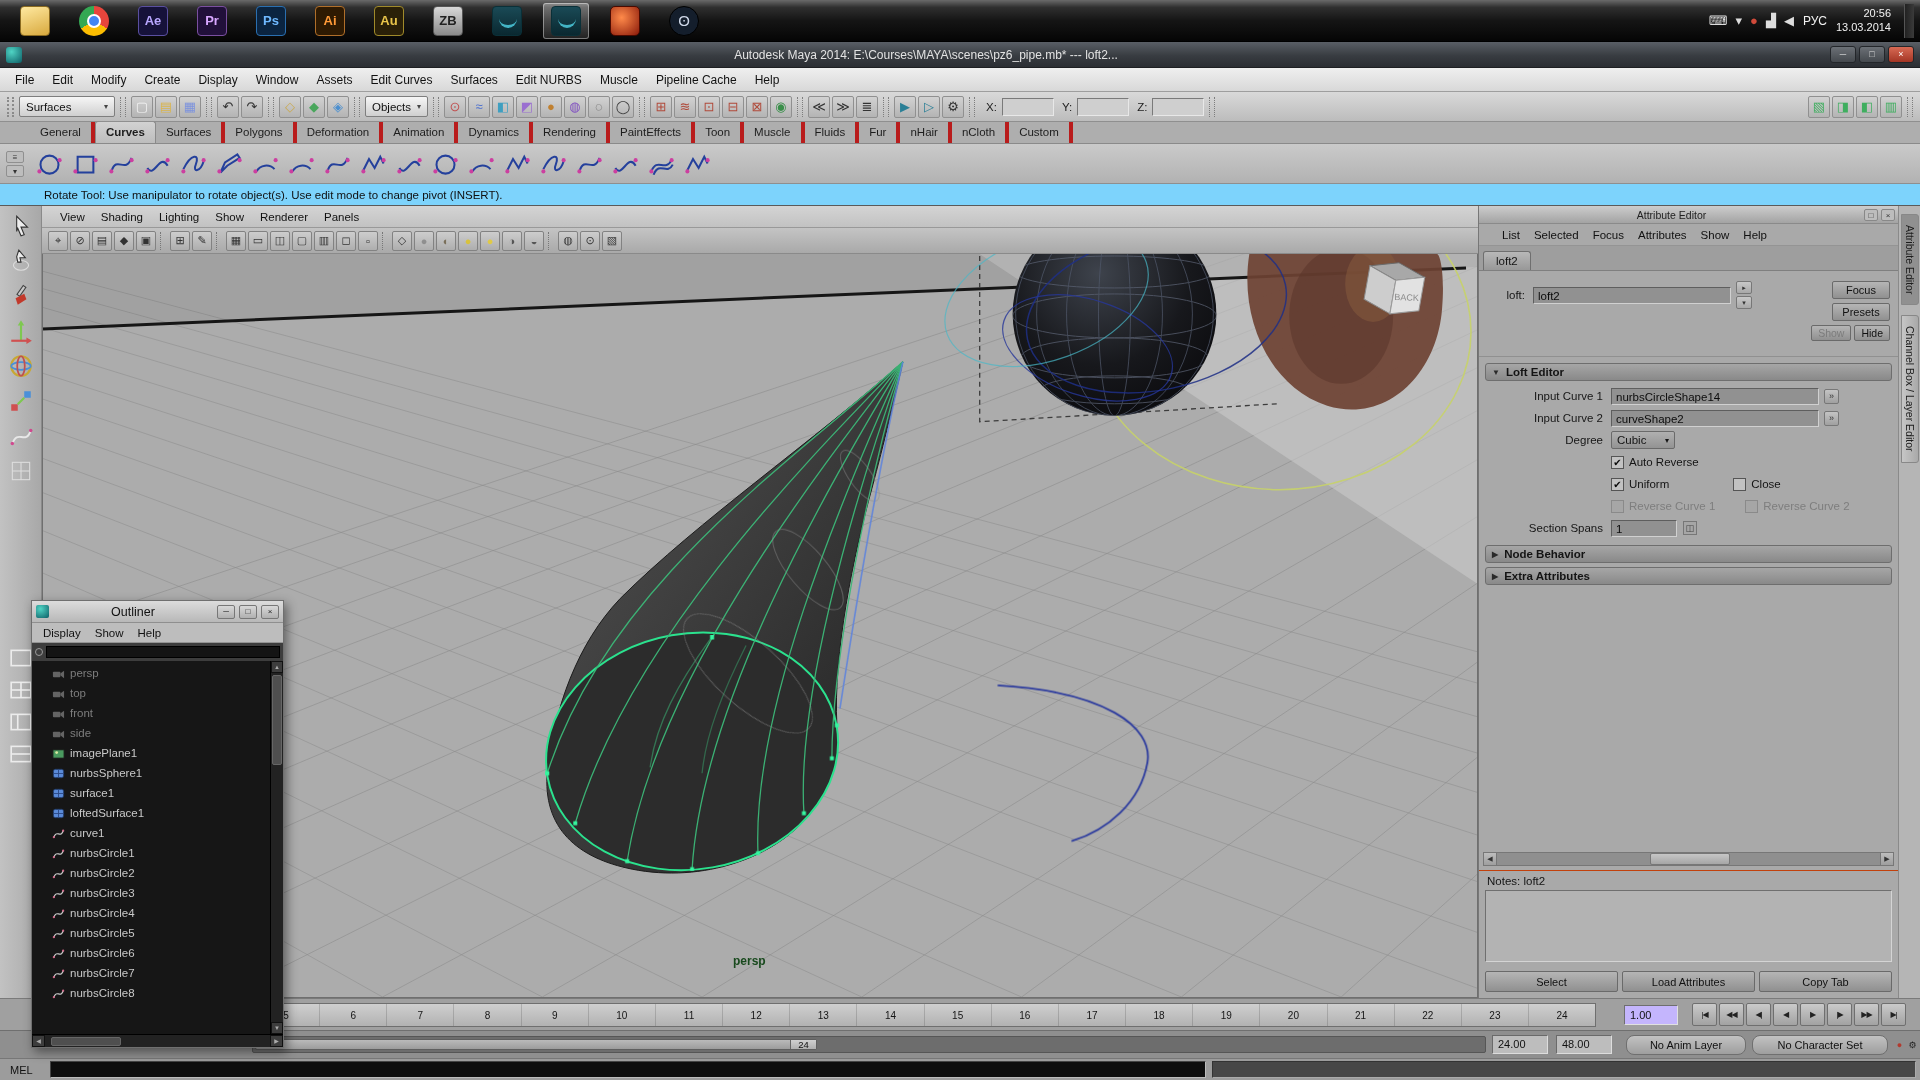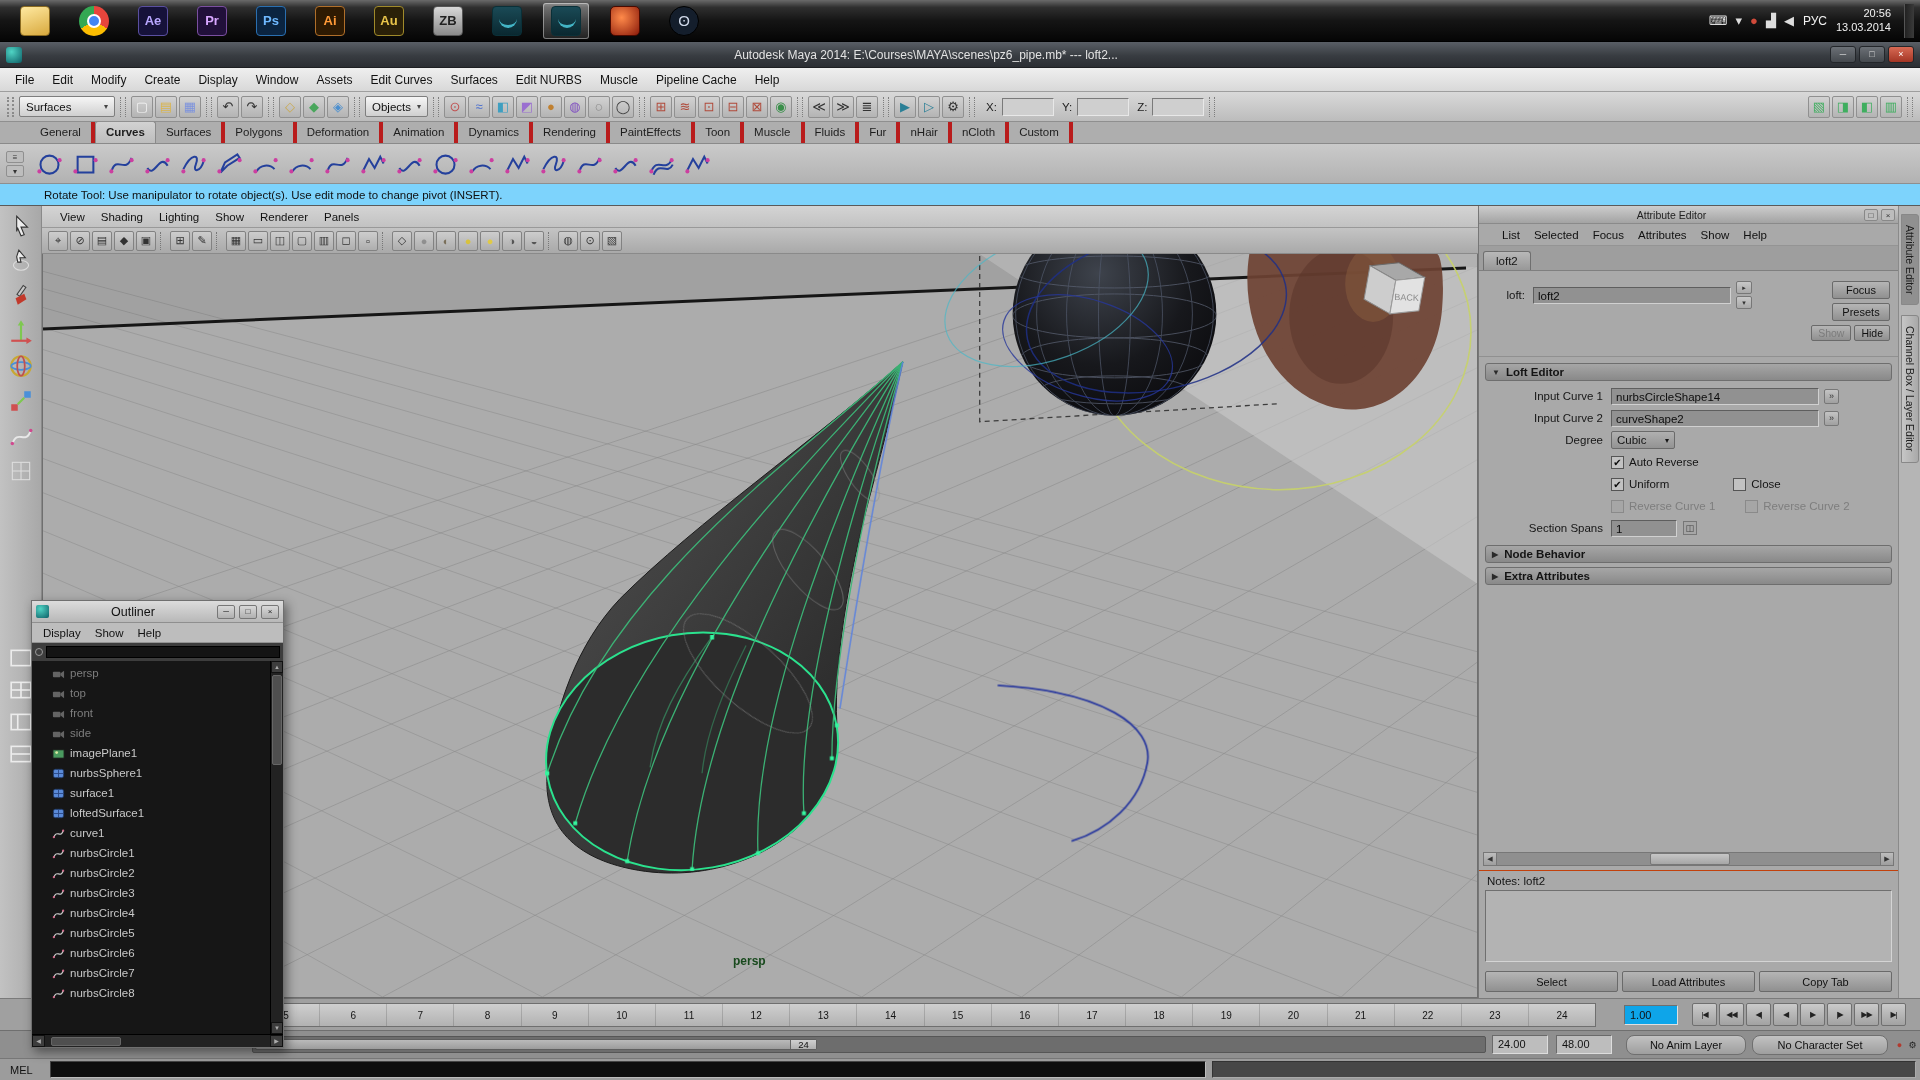--- a/index.html
+++ b/index.html
@@ -137,21 +137,21 @@
   .sidetabs{position:absolute;left:1898px;top:0;width:22px;height:100%;background:#b5b5b5;border-left:1px solid #8a8a8a;display:flex;flex-direction:column;align-items:center;padding-top:8px;gap:10px}
   .side-tab{writing-mode:vertical-rl;font-size:10.5px;color:#1c1c1c;background:linear-gradient(90deg,#c6c6c6,#a9a9a9);border:1px solid #888;border-radius:0 3px 3px 0;padding:10px 2px;white-space:nowrap}
   .side-tab.active{background:#909090}
 
   
   .timerow{position:absolute;top:998px;left:0;width:100%;height:32px;background:#a0a0a0;border-top:1px solid #7a7a7a}
   .tl-track{position:absolute;left:252px;top:4px;width:1344px;height:24px;background:linear-gradient(#cfcfcf,#b2b2b2);border:1px solid #6f6f6f;display:flex}
   .tick{flex:1;position:relative;border-left:1px solid rgba(80,80,80,.25);display:flex;align-items:center;justify-content:center}
   .tick:first-child{border-left:none}
   .tick span{font-size:10px;color:#151515}
-  .tl-cur{position:absolute;left:1624px;top:6px;width:54px;height:20px;background:#0ea5e9;border:1px solid;border-color:#6f6f6f #e0e0e0 #e0e0e0 #6f6f6f;font-size:11px;line-height:18px;padding-left:5px;color:#111}
+  .tl-cur{position:absolute;left:1624px;top:6px;width:54px;height:20px;background:#c4b5fd;border:1px solid;border-color:#6f6f6f #e0e0e0 #e0e0e0 #6f6f6f;font-size:11px;line-height:18px;padding-left:5px;color:#111}
   #playback{position:absolute;left:1692px;top:4px;display:flex;gap:2px}
   .pb-btn{width:25px;height:23px;background:linear-gradient(#cacaca,#a2a2a2);border:1px solid #6f6f6f;border-radius:2px;font-size:8px;color:#222;display:flex;align-items:center;justify-content:center;letter-spacing:-1px}
   .rangerow{position:absolute;top:1030px;left:0;width:100%;height:28px;background:#8f8f8f;border-top:1px solid #6f6f6f}
   .rs-track{position:absolute;left:252px;top:5px;width:1234px;height:17px;background:#6d6d6d;border:1px solid #565656;border-radius:2px}
   .rs-range{position:absolute;left:2px;top:2px;width:562px;height:11px;background:linear-gradient(#bababa,#9c9c9c);border-radius:2px;border:1px solid #5f5f5f}
   .rs-handle{position:absolute;right:0;top:0;bottom:0;width:26px;background:linear-gradient(#d0d0d0,#b0b0b0);border-left:1px solid #666;font-size:9.5px;color:#111;text-align:center;line-height:10px}
   .rs-f{position:absolute;top:4px;height:19px;background:#bdbdbd;border:1px solid;border-color:#6a6a6a #ddd #ddd #6a6a6a;font-size:11px;line-height:17px;padding-left:5px;color:#111}
   #rs-f1{left:1492px;width:56px}
   #rs-f2{left:1556px;width:56px}
   .rs-btn{position:absolute;top:4px;height:20px;background:linear-gradient(#c2c2c2,#9e9e9e);border:1px solid #6f6f6f;border-radius:8px;font-size:11px;line-height:18px;text-align:center;color:#111}

